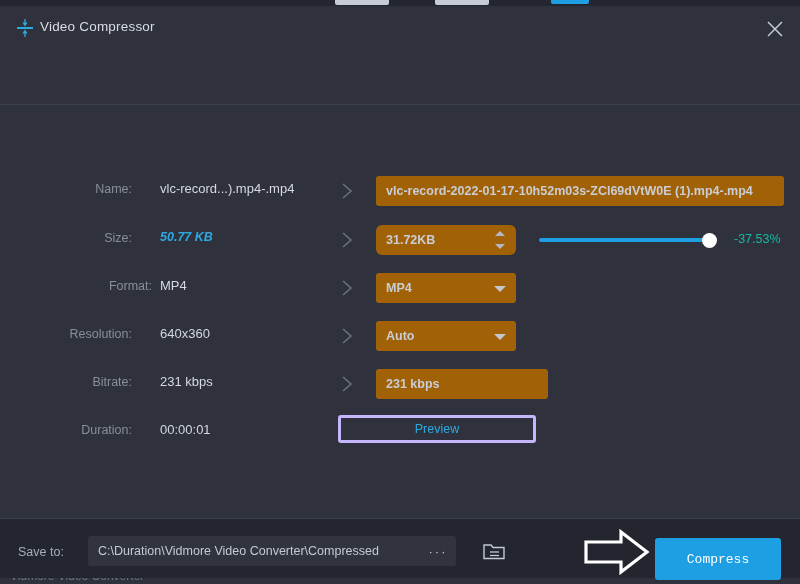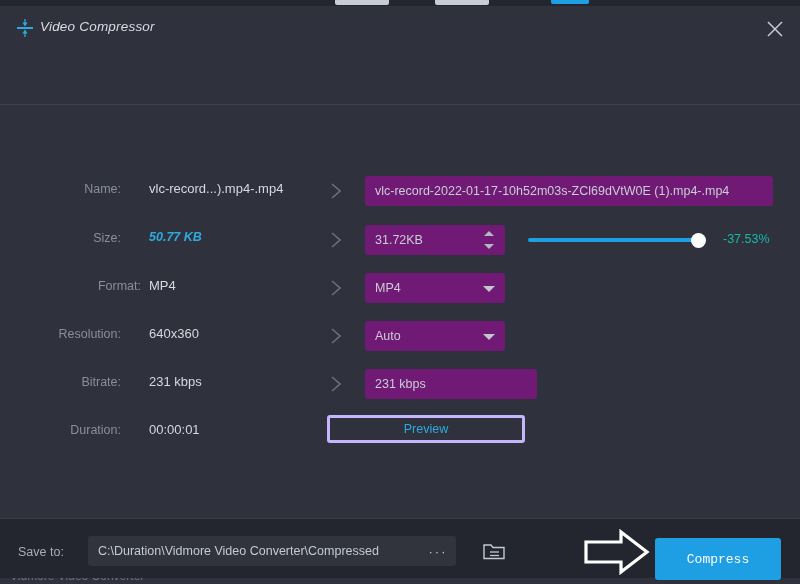--- a/index.html
+++ b/index.html
@@ -25,21 +25,21 @@
   }
   .top-chip.accent { background: #1e9fe3; height: 4px; }
   .top-ghost {
     position: absolute; top: 0; left: 195; width: 60px; height: 6px;
   }
 
   
   .titlebar {
     position: absolute; top: 6px; left: 0; width: 800px; height: 40px;
     background: #2f323c;
-    display: flex; align-items: center; font-style: italic;
+    display: flex; align-items: center;
   }
   .logo-icon {
     position: absolute; left: 14px; top: 12px; width: 22px; height: 20px;
   }
   .title-text {
     position: absolute; left: 40px; top: 13px;
     font-size: 13.5px; color: #d9dce3; letter-spacing: .2px;
   }
   .close-btn {
     position: absolute; right: 12px; top: 10px;
@@ -56,47 +56,47 @@
     background: #3c404c;
   }
   .plus-icon { position: absolute; left: 22px; top: 64px; width: 24px; height: 24px; cursor: pointer; }
   .source-label {
     position: absolute; left: 56px; top: 68px;
     font-size: 13.5px; color: #d9dce3; cursor: pointer;
   }
 
   
   .body-area {
-    position: absolute; top: 105px; left: 1px; width: 668px; height: 413px;
+    position: absolute; top: 105px; left: 12px; width: 668px; height: 413px;
     background: #2f323c;
   }
 
   .row { position: absolute; left: 0; width: 800px; height: 34px; display: block; }
   .lbl {
     position: absolute; top: 8px; width: 120px; text-align: right;
     font-size: 12.5px; color: #8a8e99;
   }
   .val {
     position: absolute; left: 148px; top: 7px;
     font-size: 13px; color: #d5d8df; white-space: nowrap;
   }
   .val.accent { color: #2ea9e0; font-weight: bold; font-size: 12.5px; font-style: italic; }
   .chev {
     position: absolute; left: 326px; top: 6px; width: 18px; height: 22px;
   }
 
   .field {
     position: absolute; left: 364px; top: 2px;
-    height: 30px; background: #701a75; border-radius: 3px;
+    height: 30px; background: #a16207; border-radius: 3px;
     display: flex; align-items: center;
     color: #c9cdd5; font-size: 12.5px;
-    padding: 0 10px; white-space: nowrap;
+    padding: 0 10px; white-space: nowrap; font-weight: bold;
   }
   .field.wide { width: 408px; }
-  .field.num  { width: 140px; padding-right: 42px; }
+  .field.num  { width: 140px; padding-right: 42px; border-radius: 6px; }
   .field.sel  { width: 140px; padding-right: 26px; cursor: pointer; }
   .field.ro   { width: 172px; }
 
   .stepper {
     position: absolute; right: 7px; top: 6px; width: 14px; height: 18px;
     display: flex; flex-direction: column; justify-content: space-between;
     cursor: pointer;
   }
   .tri-up, .tri-dn {
     width: 0; height: 0; border-left: 5px solid transparent; border-right: 5px solid transparent;

